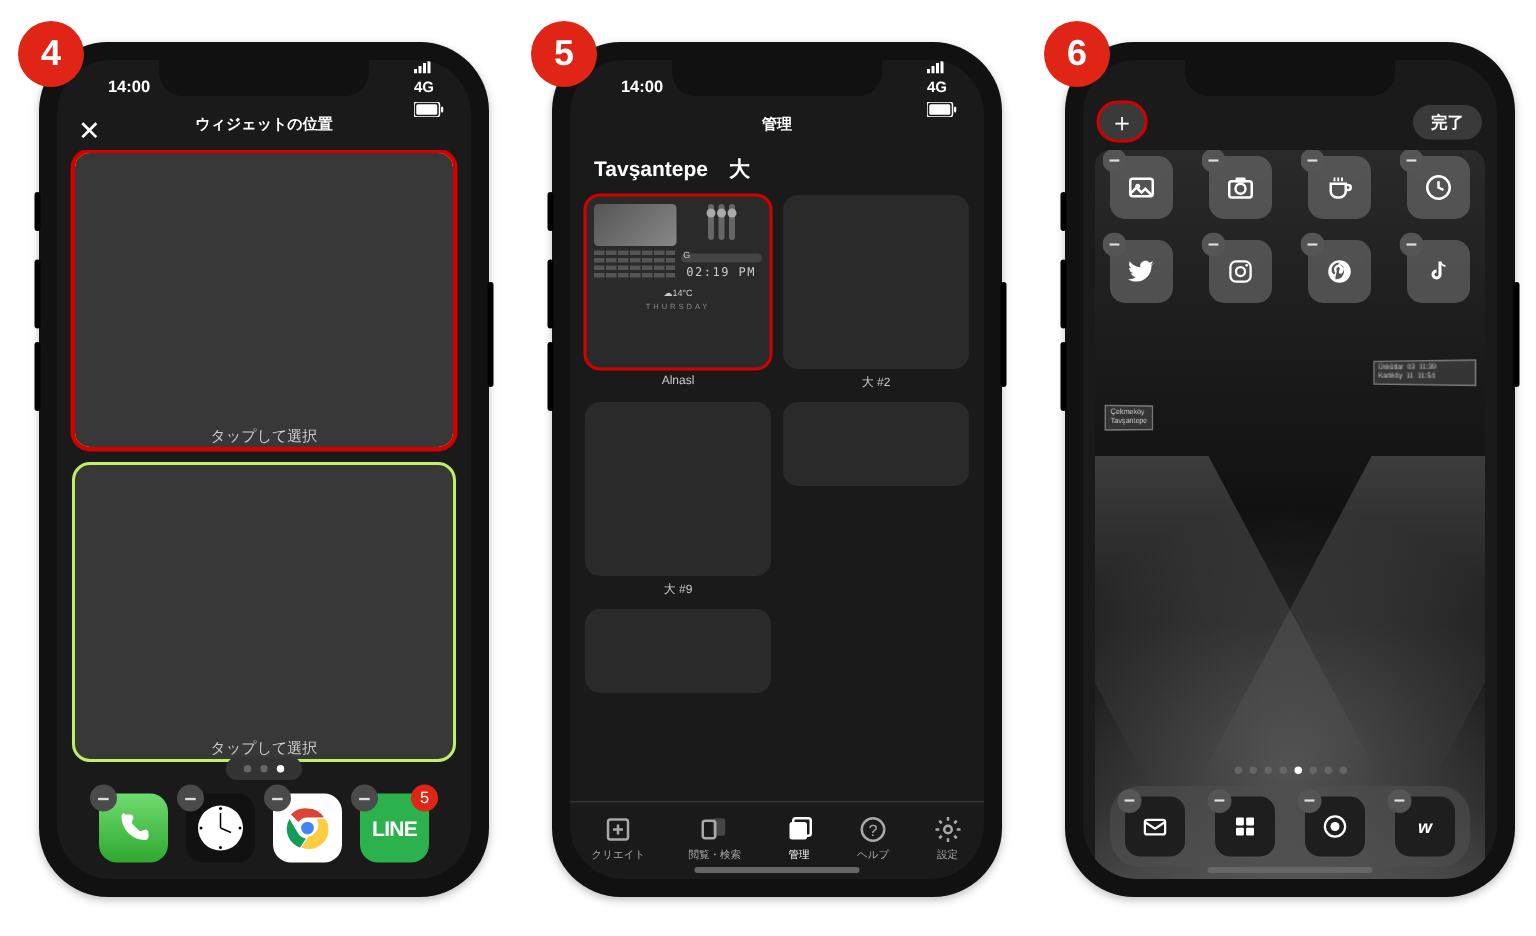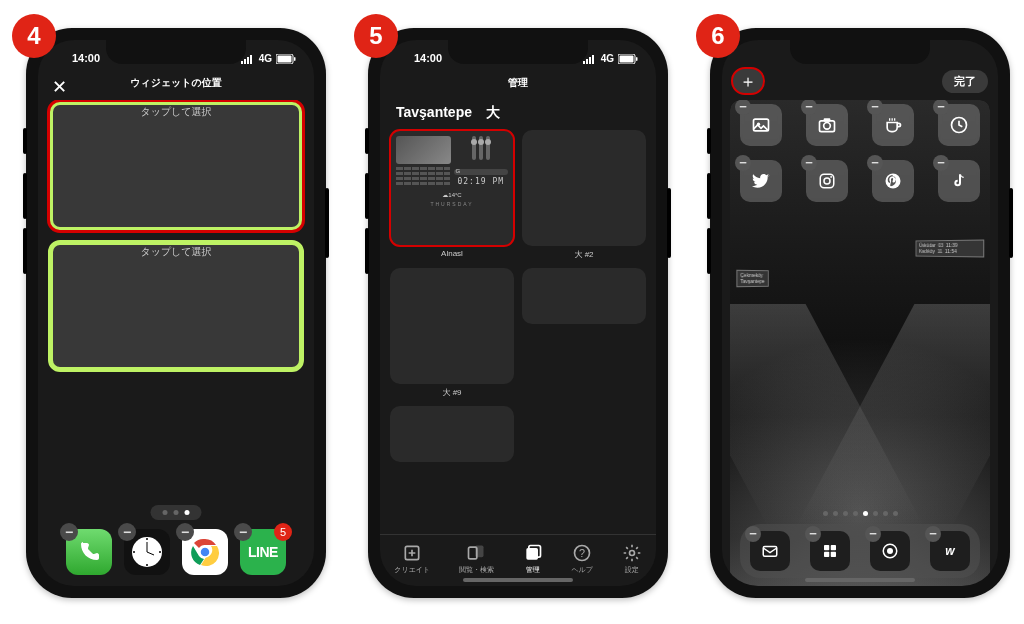--- a/index.html
+++ b/index.html
@@ -12,31 +12,31 @@
   .screen { width:100%; height:100%; background:var(--screen); border-radius:36px; overflow:hidden; position:relative; display:flex; flex-direction:column; color:var(--text); }
   .notch { position:absolute; top:0; left:50%; transform:translateX(-50%); width:140px; height:24px; background:var(--bezel); border-radius:0 0 16px 16px; z-index:4; }
   .side-btn { position:absolute; background:#000; border-radius:2px; }
   .sb-l1 { left:-3px; top:100px; width:4px; height:26px; }
   .sb-l2 { left:-3px; top:145px; width:4px; height:46px; }
   .sb-l3 { left:-3px; top:200px; width:4px; height:46px; }
   .sb-r  { right:-3px; top:160px; width:4px; height:70px; }
 
   .status { height:30px; display:flex; align-items:center; justify-content:space-between; padding:6px 18px 0; font-size:11px; font-weight:600; }
   .status .left { width:60px; text-align:center; }
-  .status .right { display:flex; gap:4px; align-items:flex-end; font-size:10px; }
+  .status .right { display:flex; gap:4px; align-items:flex-start; font-size:10px;flex-direction:column; }
   .sig, .batt { display:inline-block; }
   .sig svg, .batt svg { display:block; }
 
   .hdr { display:flex; align-items:center; justify-content:center; position:relative; padding:6px 14px 10px; }
   .hdr .ttl { font-size:10px; font-weight:700; }
   .hdr .close { position:absolute; left:14px; top:6px; font-size:18px; font-weight:300; }
 
   .body { flex:1; padding:0 10px; overflow:hidden; position:relative; }
 
-  .slot { background:var(--card2); border:5px solid #bef264; border-radius:12px; height:132px; display:flex; align-items:flex-start; justify-content:center; font-size:10px; color:#ccc; margin-bottom:8px; }
+  .slot { background:var(--card2); border:2px solid #bef264; border-radius:12px; height:200px; display:flex; align-items:flex-end; justify-content:center; font-size:10px; color:#ccc; margin-bottom:8px; }
   .hi-red { outline:3px solid #d40000; outline-offset:-2px; }
   .hi-red-s { outline:2px solid #d40000; outline-offset:-1px; }
 
   .page-dots { position:absolute; left:50%; bottom:66px; transform:translateX(-50%); background:#333; border-radius:14px; padding:5px 12px; display:flex; gap:6px; }
   .page-dots span { width:5px; height:5px; border-radius:50%; background:#666; } .page-dots .on{background:#fff;}
 
   .dock { position:absolute; bottom:6px; left:8px; right:8px; height:56px; display:flex; justify-content:center; gap:12px; align-items:center; }
   .dock .app { width:46px; height:46px; border-radius:12px; position:relative; }
   .jig { position:absolute; top:-6px; left:-6px; width:18px; height:18px; border-radius:50%; background:#4a4a4a; color:#ddd; font-size:14px; line-height:18px; text-align:center; font-weight:700; }
   .nbadge { position:absolute; top:-6px; right:-6px; width:18px; height:18px; border-radius:50%; background:#e02416; color:#fff; font-size:11px; line-height:18px; text-align:center; }

